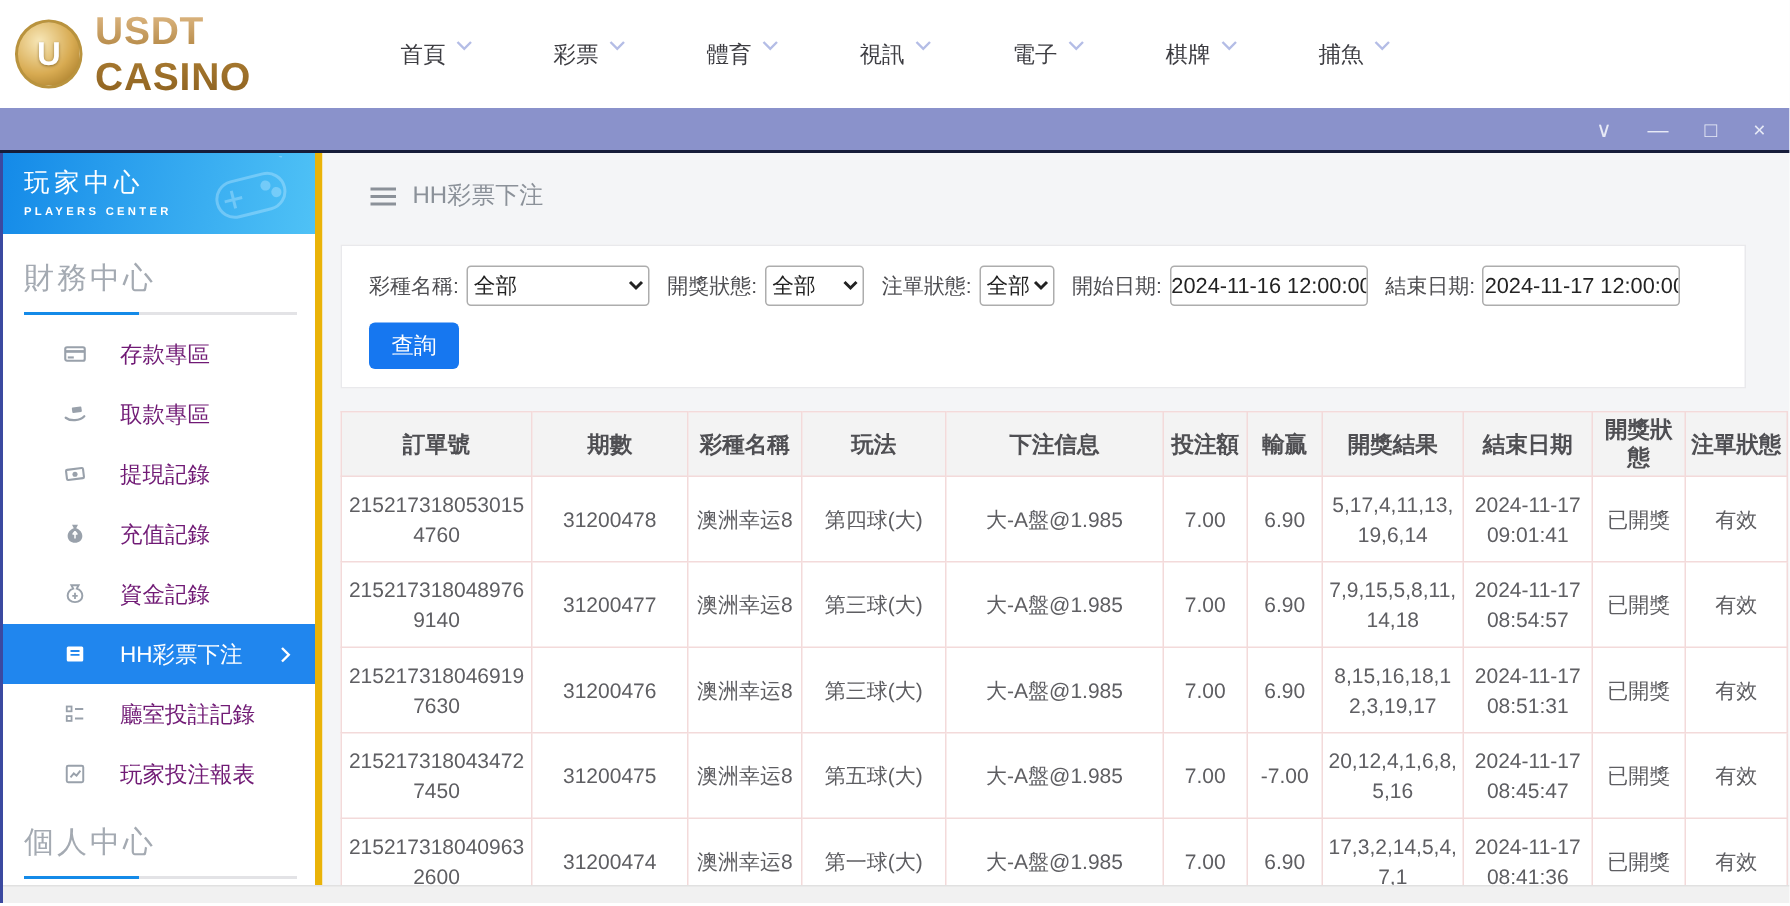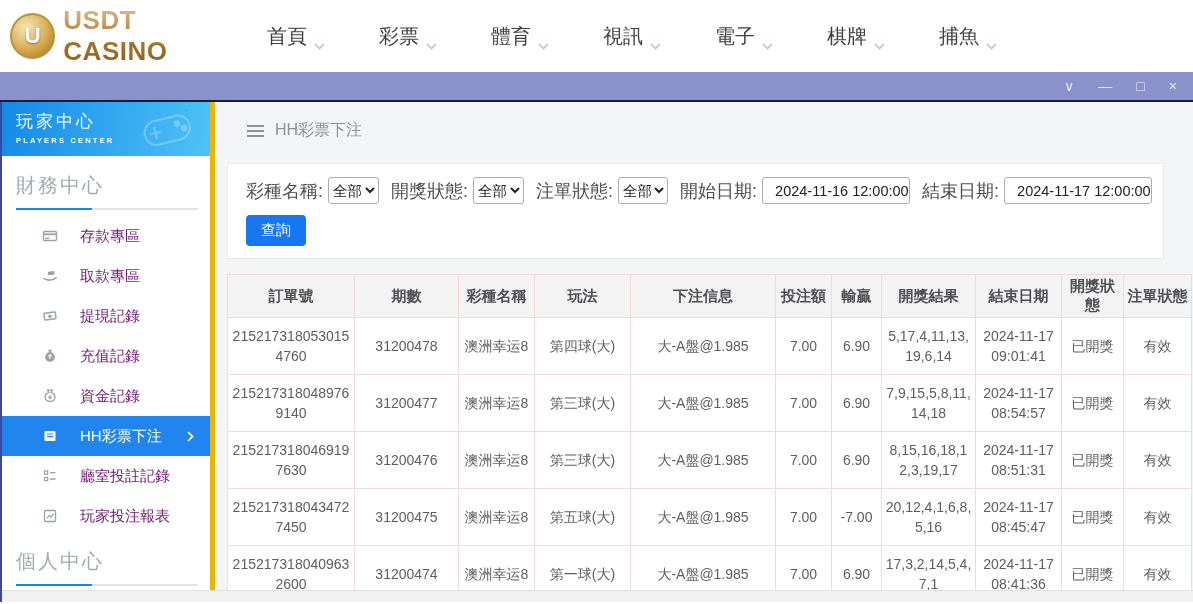--- a/index.html
+++ b/index.html
@@ -11,21 +11,21 @@
   .logo { display:flex; align-items:center; margin-left:10px; width:235px; }
   .logo-badge { width:46px; height:46px; border-radius:50%;
     background:radial-gradient(circle at 35% 30%, #f7e7b8, #d8ab52 55%, #9a6f1e);
     border:2px solid #b9933e; color:#fff; font-weight:bold; font-size:22px;
     display:flex; align-items:center; justify-content:center;
     text-shadow:0 1px 2px rgba(90,60,0,.6); }
   .logo-text { margin-left:8px; font-size:26px; font-weight:800; letter-spacing:.5px;
     background:linear-gradient(180deg,#d9b27c 10%,#a4762e 60%,#8a5f1e);
     -webkit-background-clip:text; background-clip:text; color:transparent; }
   .nav-items { display:flex; gap:54px; margin-left:22px; }
-  .nav-item { display:flex; align-items:flex-end; gap:7px; font-size:20px; color:#3d3d42;
+  .nav-item { display:flex; align-items:flex-start; gap:7px; font-size:15px; color:#3d3d42;
     cursor:pointer; }
   .nav-item .chev { color:#b4bde6; display:flex; }
 
   
   .titlebar { height:30px; background:#8a92cb; border-bottom:2px solid #161d3a;
     display:flex; align-items:center; justify-content:flex-end; }
   .win-controls { display:flex; gap:24px; padding-right:16px; color:#e7eaf6;
     font-size:14px; }
   .win-controls span { cursor:pointer; line-height:1; }
 
@@ -53,29 +53,29 @@
   
   .main { flex:1; background:#f4f5f7; position:relative; overflow:hidden; }
   .breadcrumb { height:57px; display:flex; align-items:center; padding-left:32px; gap:11px;
     color:#8b9199; font-size:16px; }
   .burger { width:17px; display:flex; flex-direction:column; gap:3px; cursor:pointer; }
   .burger i { display:block; height:2px; background:#8b9199; }
 
   .filter-panel { margin:4px 29px 0 12px; background:#fff; border:1px solid #e9e9ec;
     padding:13px 18px 12px 18px; }
   .filter-row { display:flex; align-items:center; flex-wrap:nowrap; }
-  .filter-row label { font-size:18px; color:#4e4e52; margin-right:5px; white-space:nowrap;text-align:center; }
+  .filter-row label { font-size:14px; color:#4e4e52; margin-right:5px; white-space:nowrap;text-align:center; }
   .filter-row select, .filter-row input {
     height:27px; border:1px solid #adadad; border-radius:3px; background:#fff;
     font-size:14.5px; color:#222; margin-right:12px;
     font-family:"Liberation Sans","DejaVu Sans",sans-serif; }
   select.w-lottery { width:122px; }
   select.w-draw { width:66px; }
   select.w-order { width:50px; }
-  input.w-date { width:148px; padding-left:12px; }
+  input.w-date { width:132px; padding-left:0; }
   .btn-search { margin-top:11px; background:#1677f0; color:#fff; border:none;
     border-radius:4px; font-size:15px; padding:6px 15px; cursor:pointer; }
 
   
   .table-wrap { margin:15px 0 0 12px; }
   table.bets { border-collapse:collapse; table-layout:fixed; width:964px; background:#fff;
     border:1px solid #8b5cf6; }
   table.bets th, table.bets td { border:1px solid #f3dada; text-align:center;
     vertical-align:middle; padding:2px 3px; word-break:break-all; }
   table.bets th { height:40px; background:#f3f3f3; color:#4f4f53; font-size:15px;

